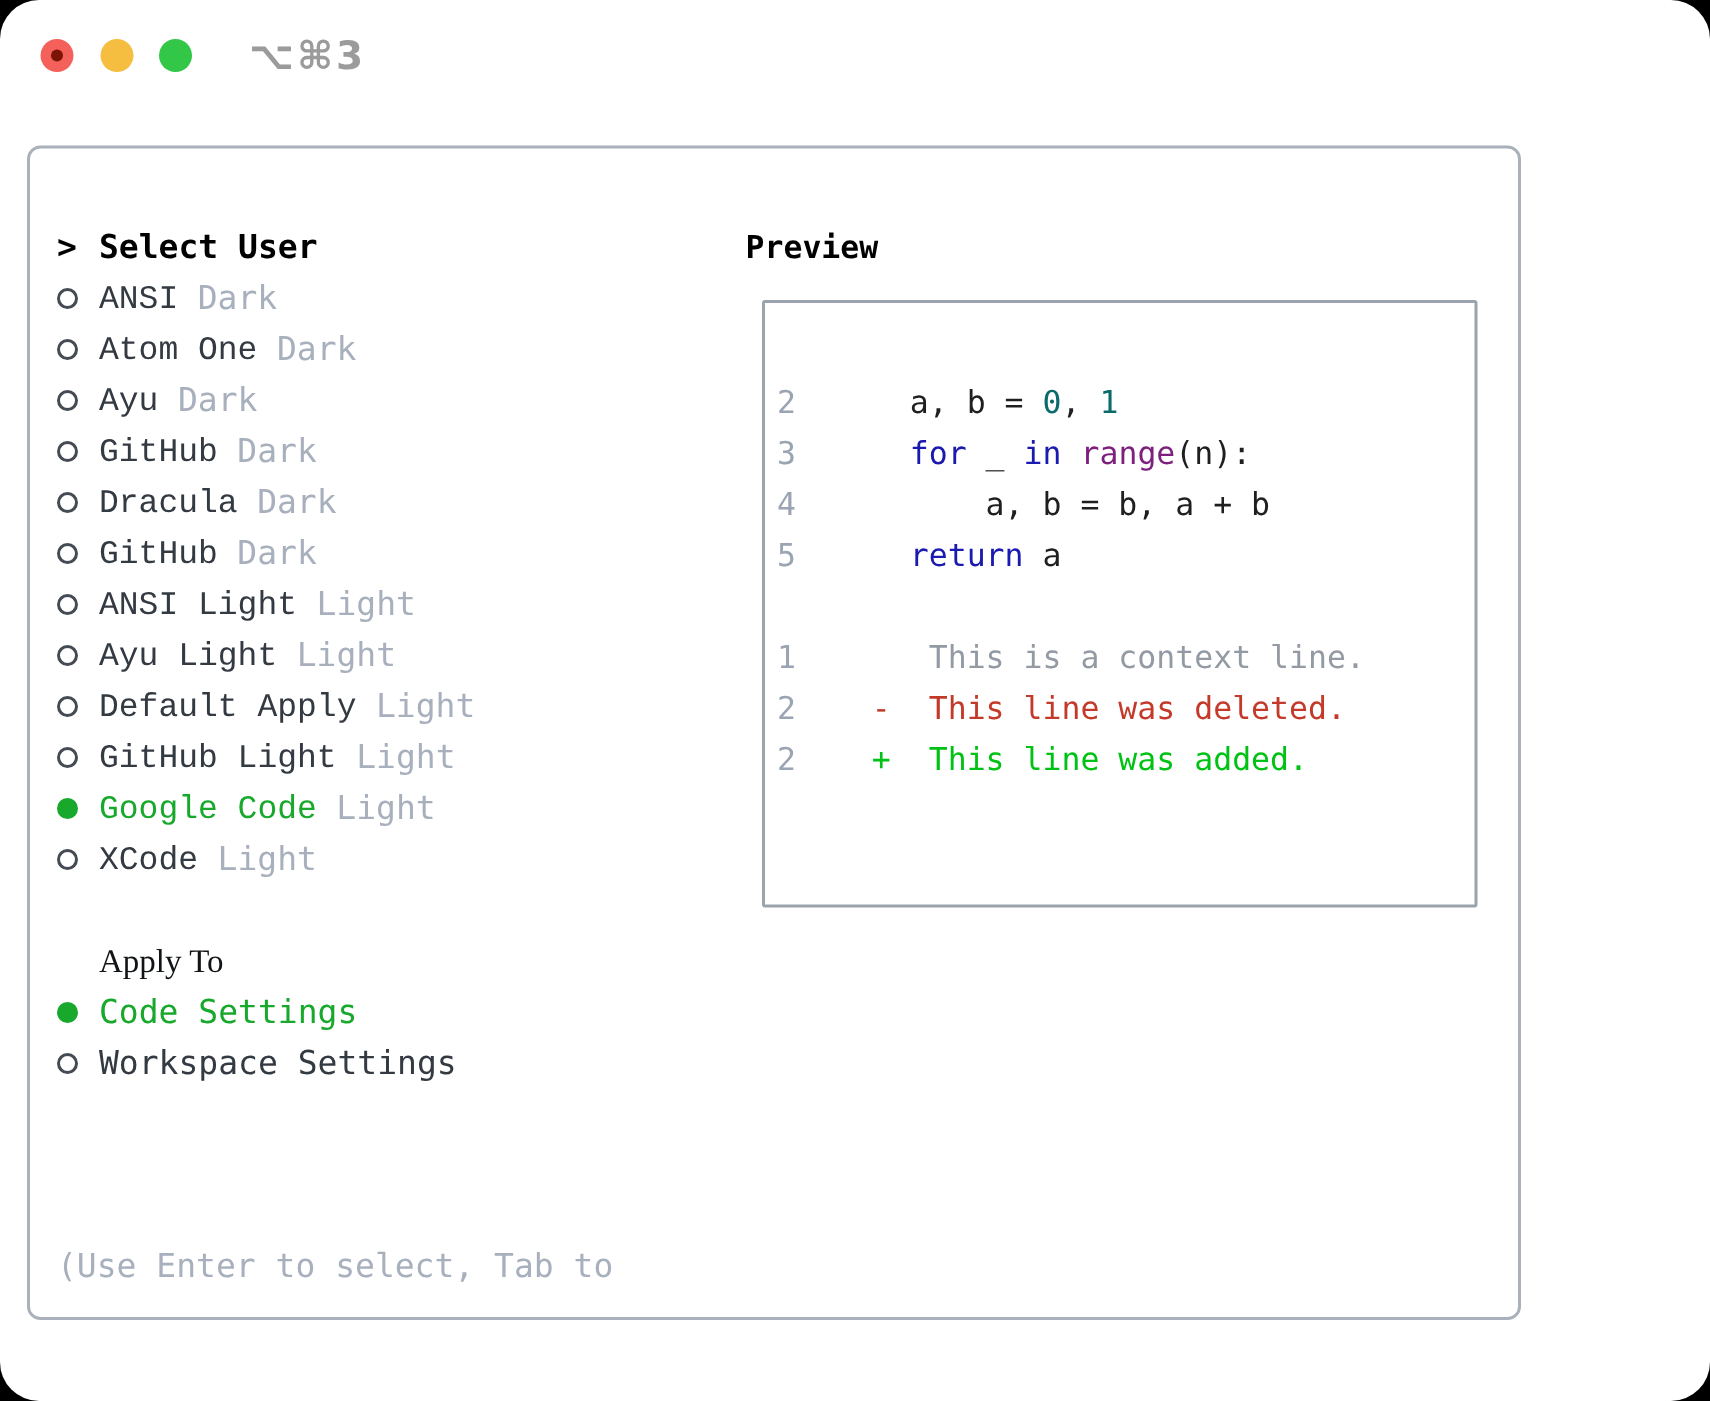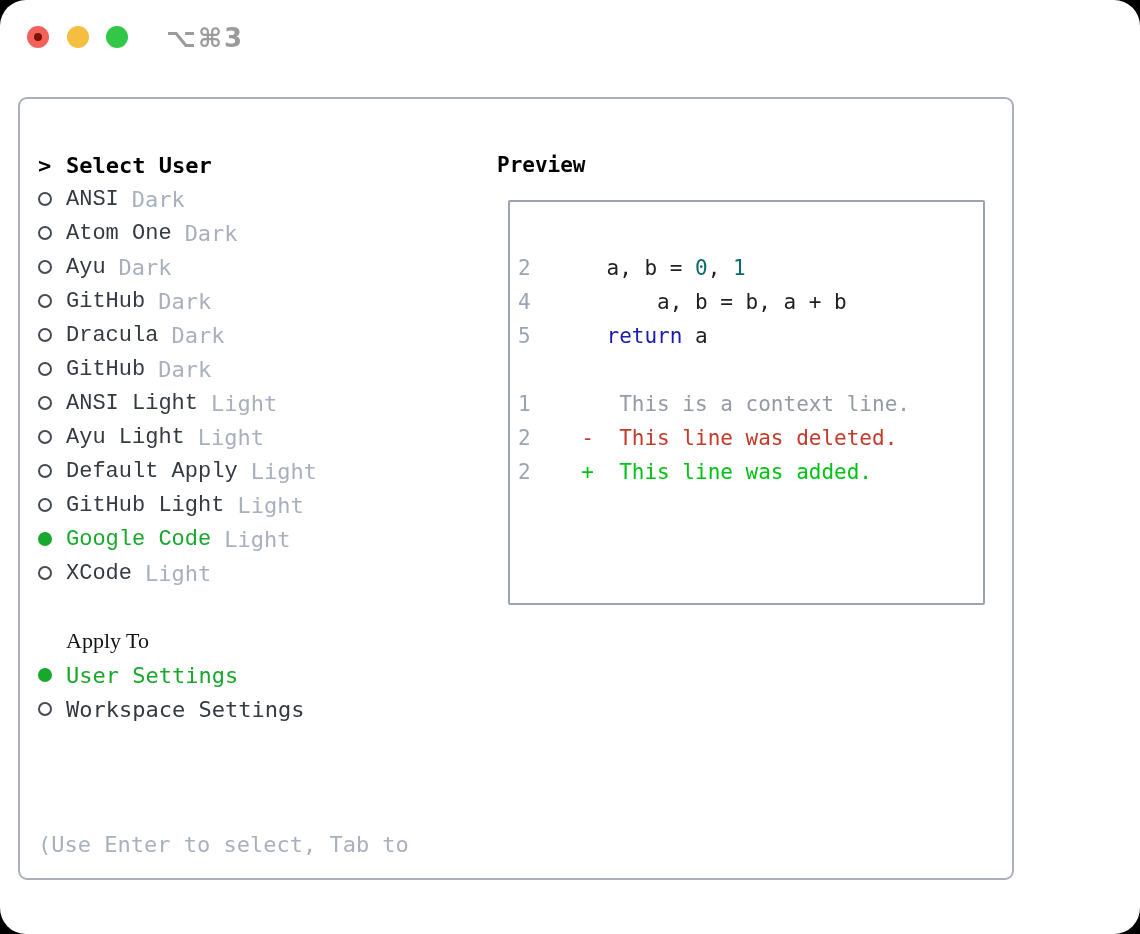--- a/index.html
+++ b/index.html
@@ -86,34 +86,35 @@
           <div class="row item"><span class="slot"><span class="marker"></span></span><span class="name">GitHub Light</span><span class="variant">Light</span></div>
           <div class="row item sel"><span class="slot"><span class="marker filled"></span></span><span class="name">Google Code</span><span class="variant">Light</span></div>
           <div class="row item"><span class="slot"><span class="marker"></span></span><span class="name">XCode</span><span class="variant">Light</span></div>
         </div>
       <div class="row"></div>
       <div class="row">
         <span class="slot"></span>
         <span class="subhdr">Apply To</span>
       </div>
       <div>
-          <div class="row opt sel"><span class="slot"><span class="marker filled"></span></span><span class="opt-label">User Settings</span></div>
+          <div class="row opt sel"><span class="slot"><span class="marker filled"></span></span><span class="opt-label">Code Settings</span></div>
           <div class="row opt"><span class="slot"><span class="marker"></span></span><span class="opt-label">Workspace Settings</span></div>
         </div>
     </div>
 
     <div class="hint">
       <div>(Use Enter to select, Tab to</div>
       <div>change focus)</div>
     </div>
 
     <div class="preview-title">Preview</div>
     <div class="preview-box">
       <div class="code">
           <div class="cline"><span class="ln">2</span><span class="tk-pl">    a, b = </span><span class="tk-num">0</span><span class="tk-pl">, </span><span class="tk-num">1</span></div>
+          <div class="cline"><span class="ln">3</span><span class="tk-pl">    </span><span class="tk-kw">for</span><span class="tk-pl"> _ </span><span class="tk-kw">in</span><span class="tk-pl"> </span><span class="tk-fn">range</span><span class="tk-pl">(n):</span></div>
           <div class="cline"><span class="ln">4</span><span class="tk-pl">        a, b = b, a + b</span></div>
           <div class="cline"><span class="ln">5</span><span class="tk-pl">    </span><span class="tk-kw">return</span><span class="tk-pl"> a</span></div>
           <div class="cline"><span class="ln"></span></div>
           <div class="cline"><span class="ln">1</span><span class="tk-ctx">     This is a context line.</span></div>
           <div class="cline"><span class="ln">2</span><span class="tk-del">  -  This line was deleted.</span></div>
           <div class="cline"><span class="ln">2</span><span class="tk-add">  +  This line was added.</span></div>
         </div>
     </div>
 
   </div>

